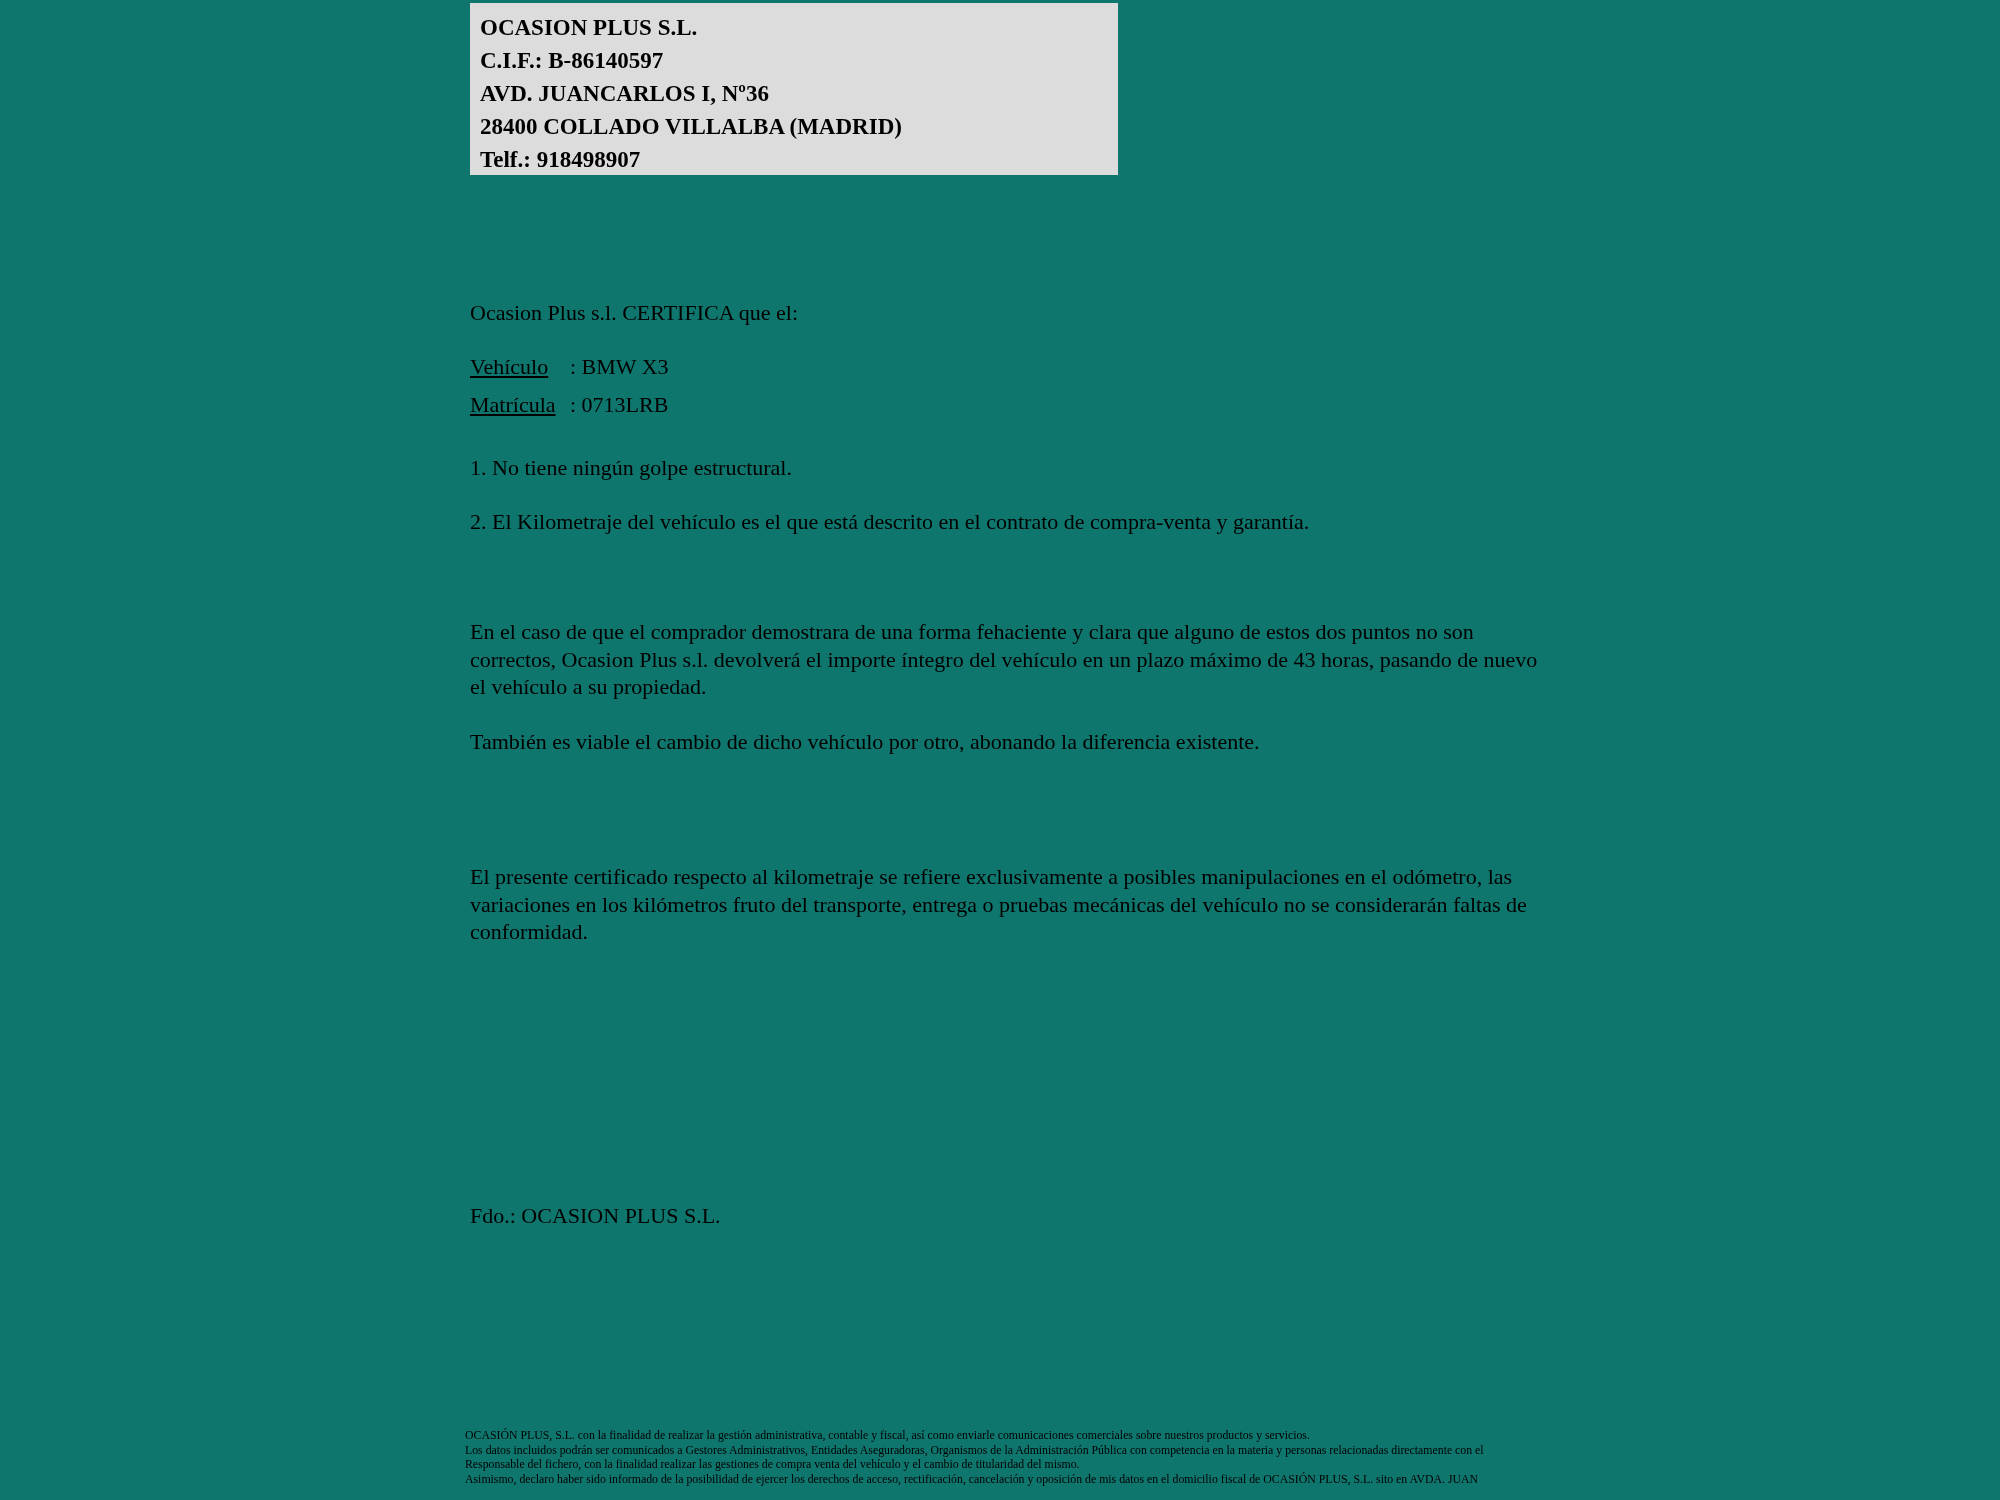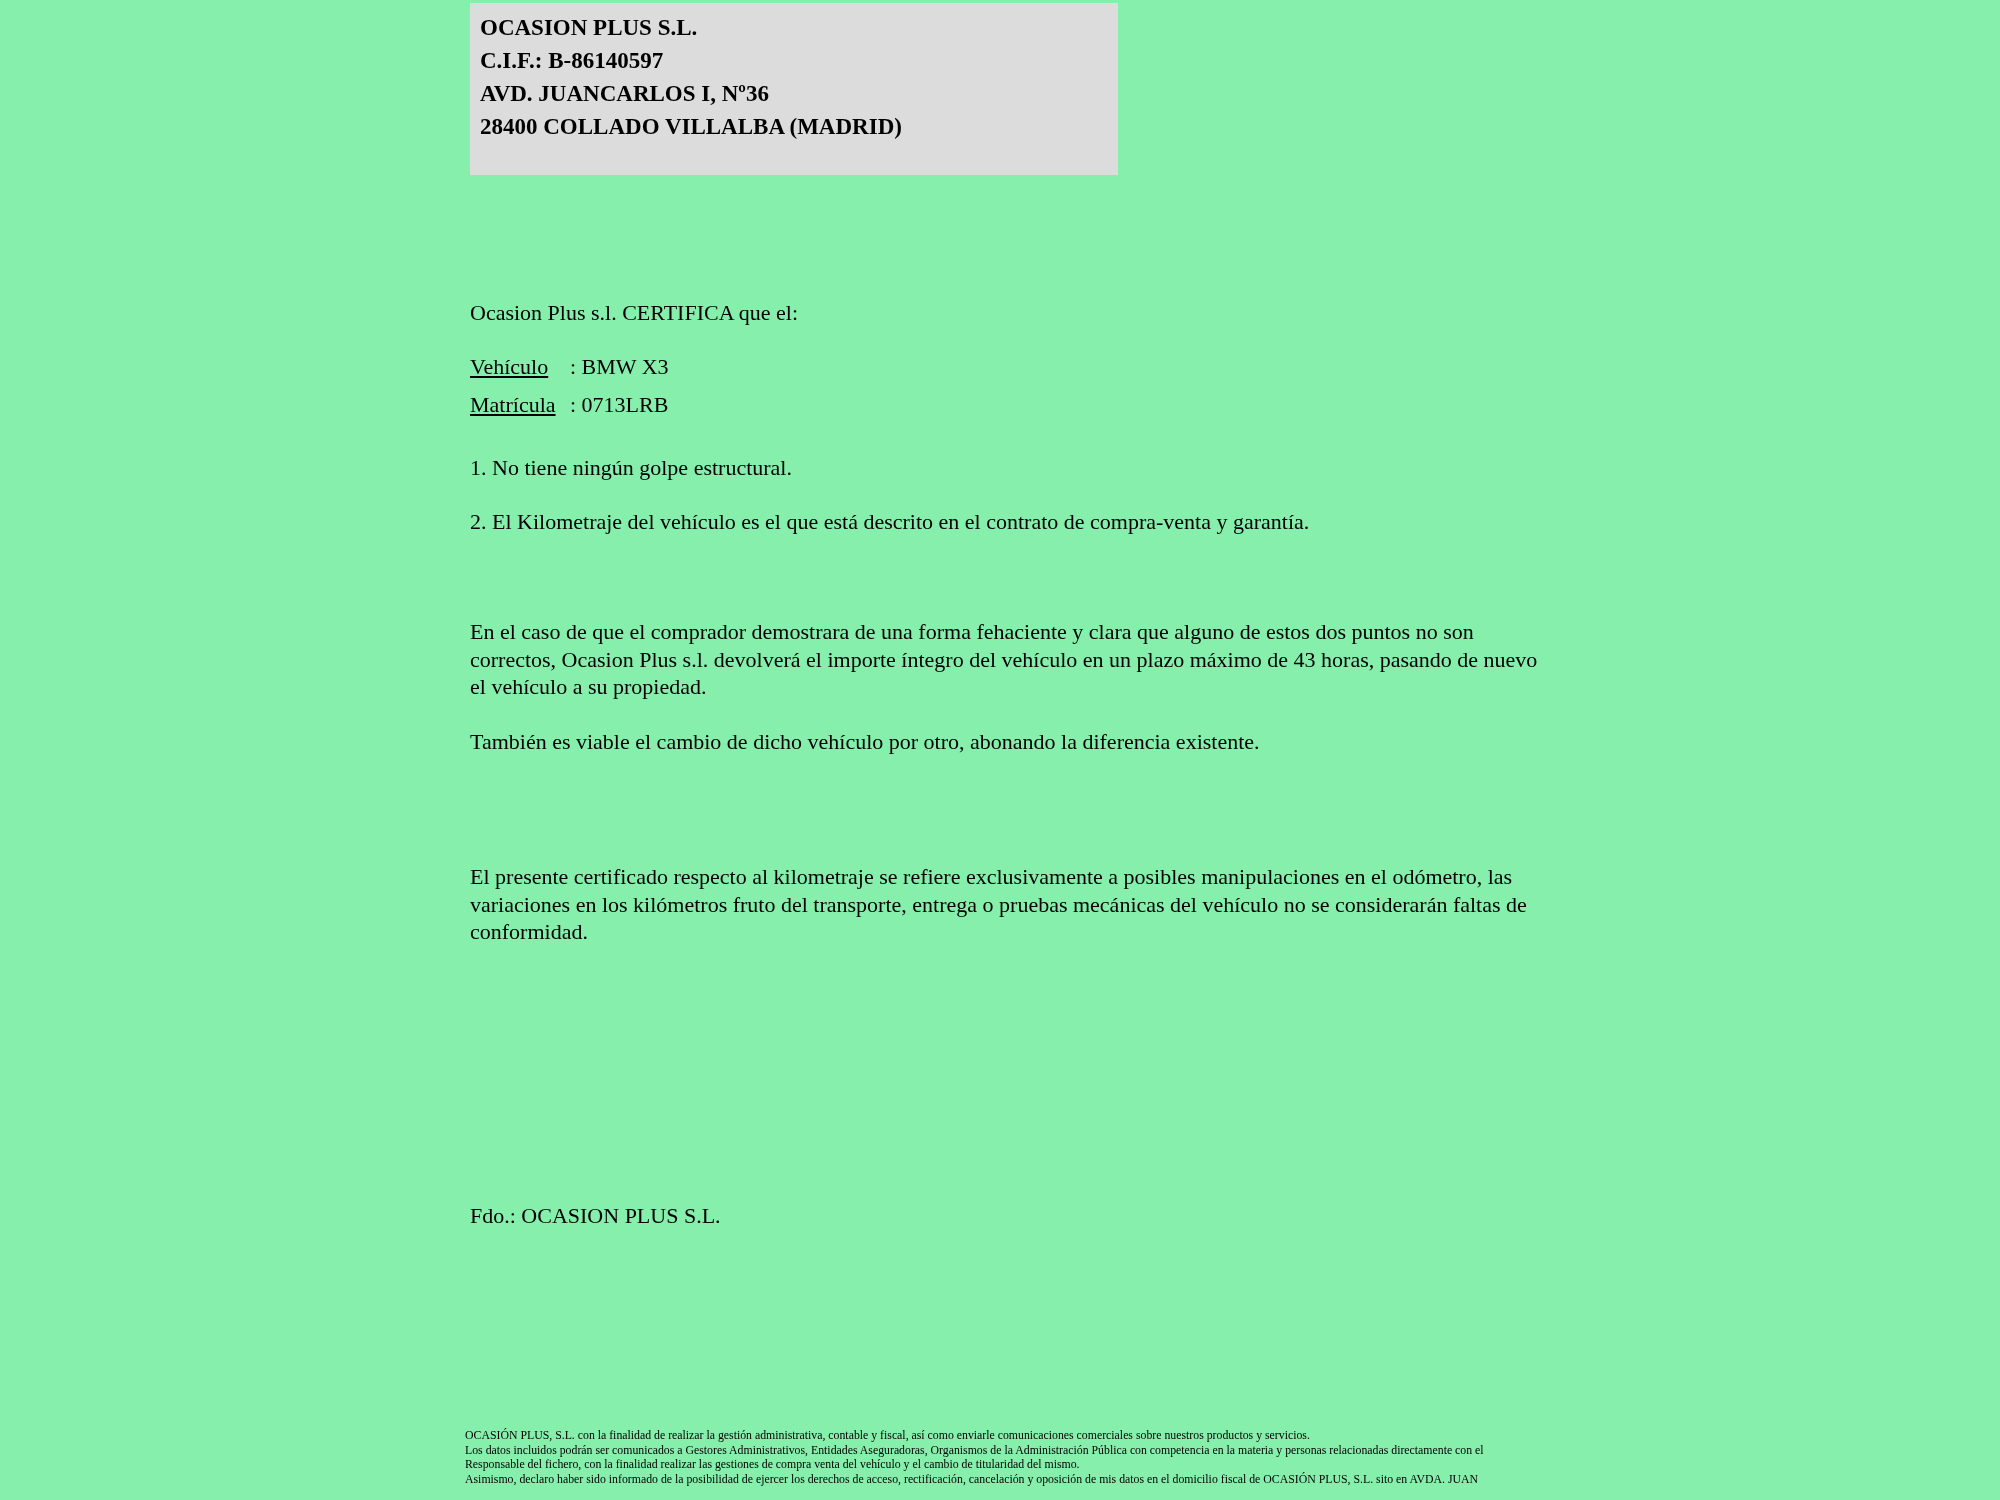--- a/index.html
+++ b/index.html
@@ -4,21 +4,21 @@
 <style>
   html, body {
     margin: 0;
     padding: 0;
     background: #ffffff;
   }
   .page {
     position: relative;
     width: 2000px;
     height: 1500px;
-    background: #86efac;
+    background: #0f766e;
     color: #000000;
     font-family: "Liberation Serif", "DejaVu Serif", serif;
     overflow: hidden;
   }
   .company-box {
     position: absolute;
     left: 470px;
     top: 3px;
     width: 648px;
     height: 172px;
@@ -87,20 +87,21 @@
 </head>
 <body>
 
 <div class="page">
 
   <div class="company-box">
     <div class="hline">OCASION PLUS S.L.</div>
     <div class="hline">C.I.F.: B-86140597</div>
     <div class="hline">AVD. JUANCARLOS I, Nº36</div>
     <div class="hline">28400 COLLADO VILLALBA (MADRID)</div>
+    <div class="hline">Telf.: 918498907</div>
   </div>
 
 
   <div class="cert-block">
     <div class="cert-intro">Ocasion Plus s.l. CERTIFICA que el:</div>
     <div class="cert-row">
       <span class="cert-label">Vehículo</span><span>: BMW X3</span>
     </div>
     <div class="cert-row">
       <span class="cert-label">Matrícula</span><span>: 0713LRB</span>

